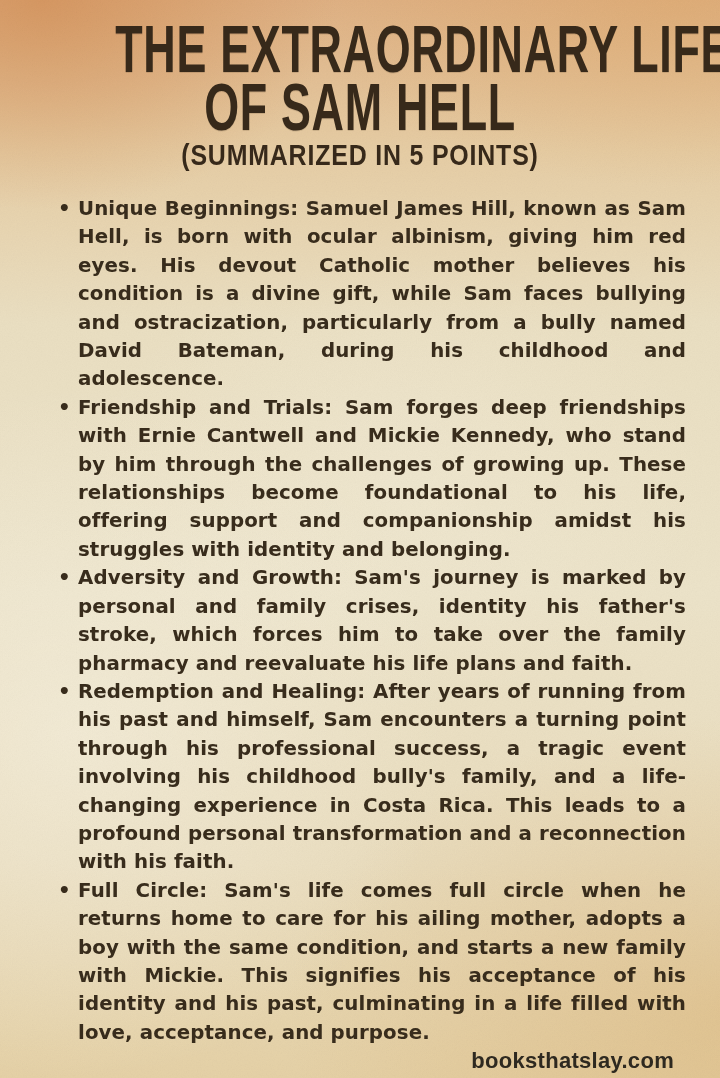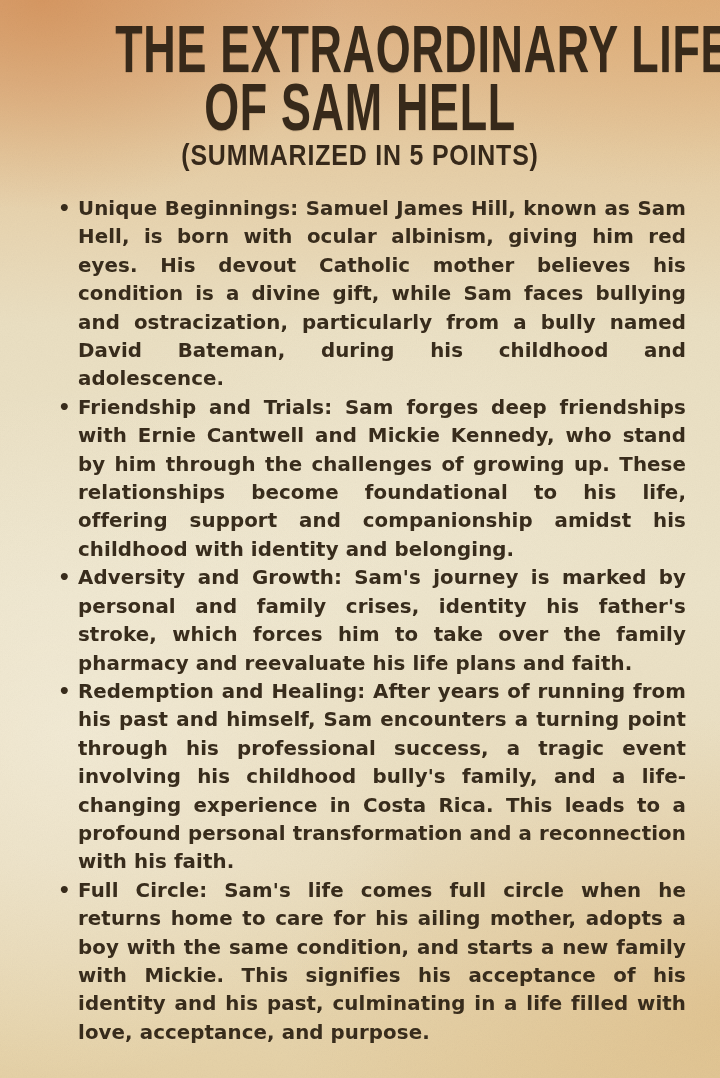--- a/index.html
+++ b/index.html
@@ -90,36 +90,37 @@
     <div class="subtitle">(SUMMARIZED IN 5 POINTS)</div>
   </div>
 
   <ul class="points">
     <li>
       <span class="bullet">•</span>
       <span>Unique Beginnings: Samuel James Hill, known as Sam Hell, is born with ocular albinism, giving him red eyes. His devout Catholic mother believes his condition is a divine gift, while Sam faces bullying and ostracization, particularly from a bully named David Bateman, during his childhood and adolescence.</span>
     </li>
     <li>
       <span class="bullet">•</span>
-      <span>Friendship and Trials: Sam forges deep friendships with Ernie Cantwell and Mickie Kennedy, who stand by him through the challenges of growing up. These relationships become foundational to his life, offering support and companionship amidst his childhood with identity and belonging.</span>
+      <span>Friendship and Trials: Sam forges deep friendships with Ernie Cantwell and Mickie Kennedy, who stand by him through the challenges of growing up. These relationships become foundational to his life, offering support and companionship amidst his struggles with identity and belonging.</span>
     </li>
     <li>
       <span class="bullet">•</span>
       <span>Adversity and Growth: Sam's journey is marked by personal and family crises, identity his father's stroke, which forces him to take over the family pharmacy and reevaluate his life plans and faith.</span>
     </li>
     <li>
       <span class="bullet">•</span>
       <span>Redemption and Healing: After years of running from his past and himself, Sam encounters a turning point through his professional success, a tragic event involving his childhood bully's family, and a life-changing experience in Costa Rica. This leads to a profound personal transformation and a reconnection with his faith.</span>
     </li>
     <li>
       <span class="bullet">•</span>
       <span>Full Circle: Sam's life comes full circle when he returns home to care for his ailing mother, adopts a boy with the same condition, and starts a new family with Mickie. This signifies his acceptance of his identity and his past, culminating in a life filled with love, acceptance, and purpose.</span>
     </li>
   </ul>
 
+  <div class="footer">booksthatslay.com</div>
 
   <svg class="grain" width="720" height="1078" xmlns="http://www.w3.org/2000/svg">
     <filter id="paperNoise">
       <feTurbulence type="fractalNoise" baseFrequency="0.8" numOctaves="2" stitchTiles="stitch"></feTurbulence>
       <feColorMatrix type="saturate" values="0"></feColorMatrix>
     </filter>
     <rect width="720" height="1078" filter="url(#paperNoise)" opacity="0.055"></rect>
   </svg>
 
 </div>

